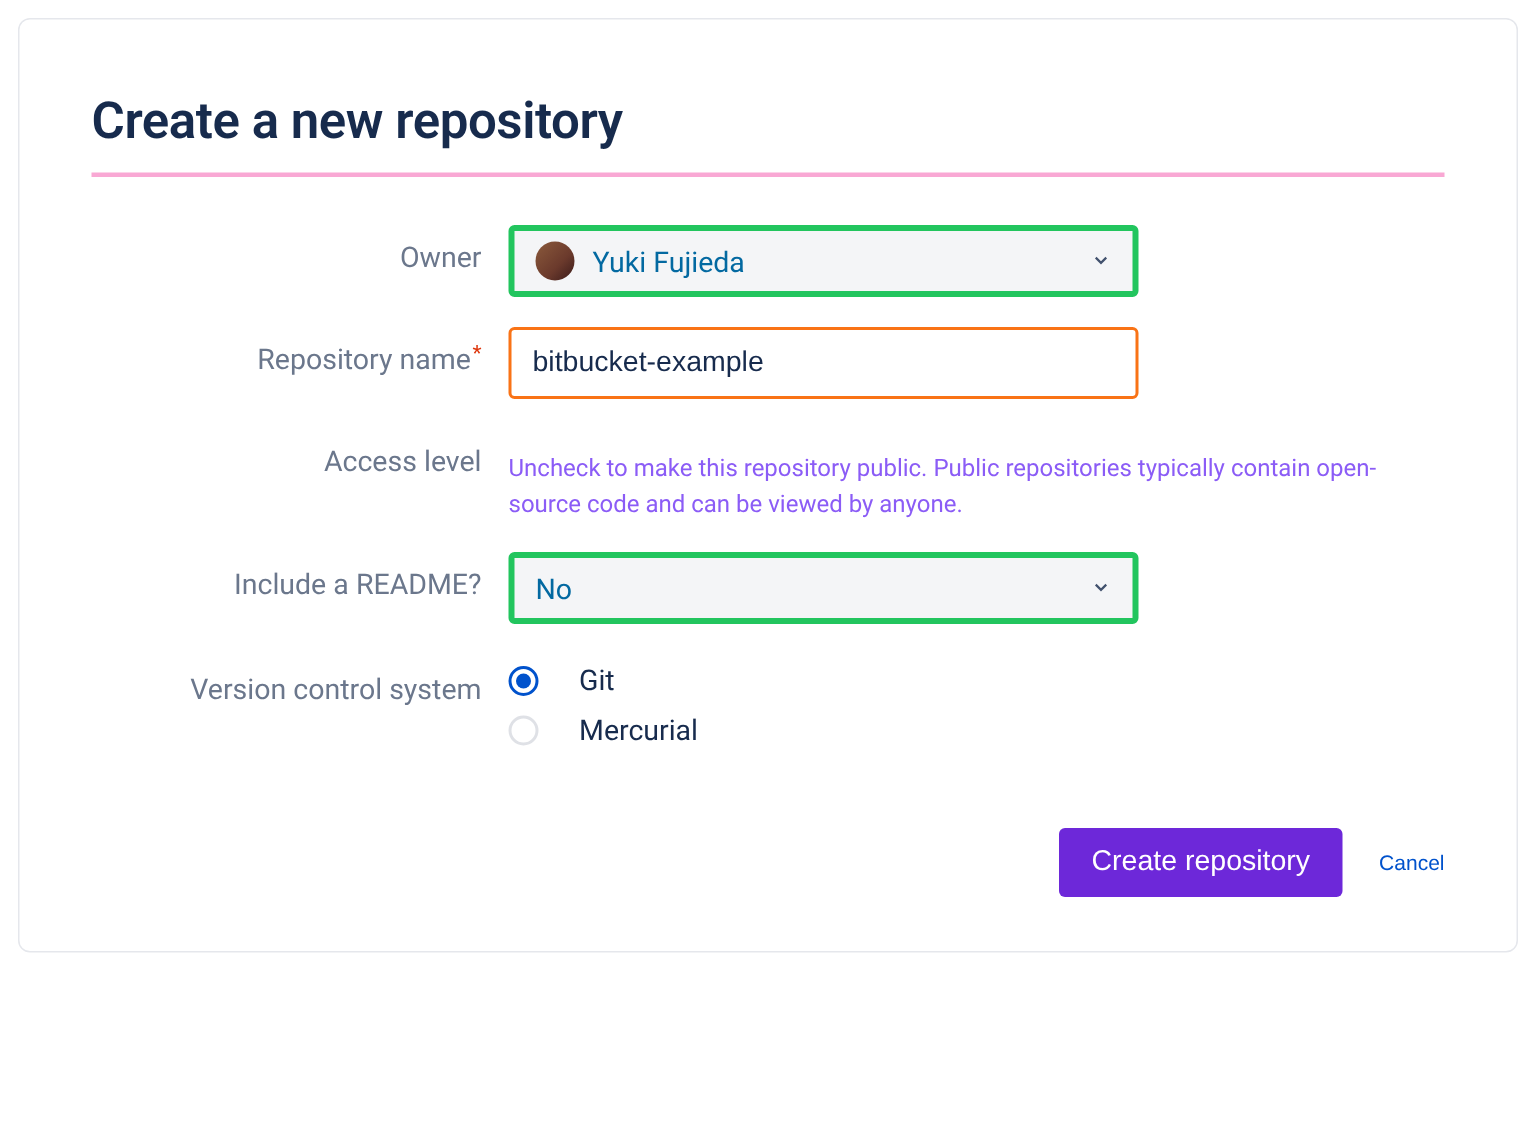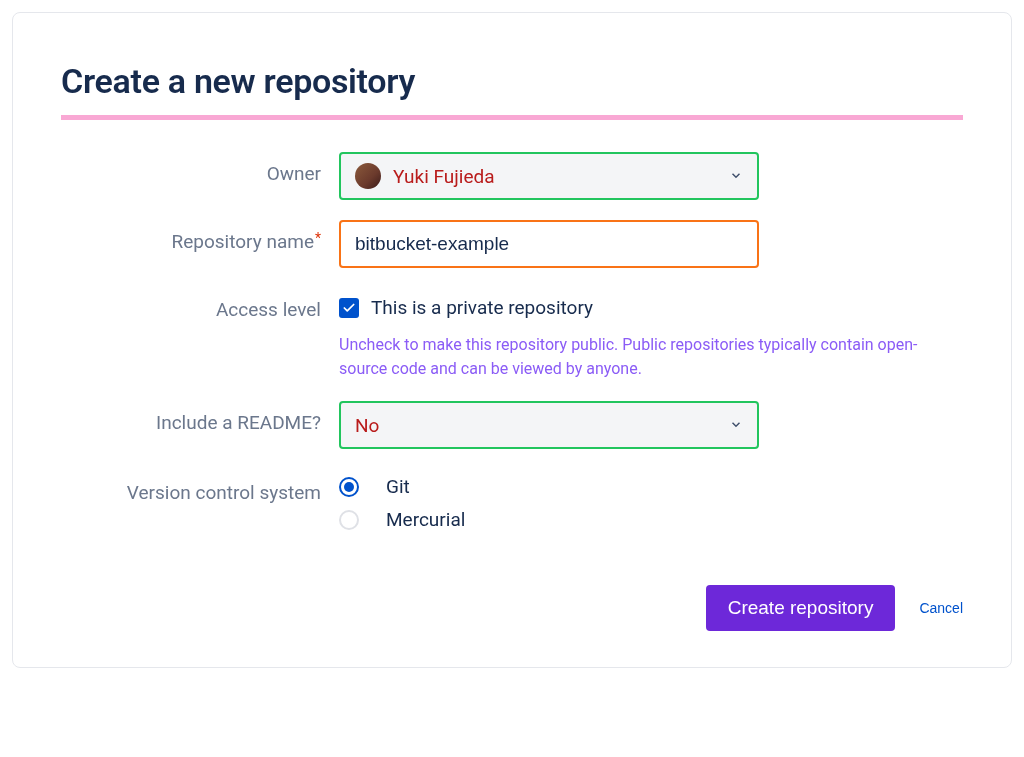--- a/index.html
+++ b/index.html
@@ -15,21 +15,21 @@
     border-radius: 8px;
     padding: 48px 48px 36px 48px;
     width: 100%;
     max-width: 1000px;
     margin: 0 auto;
   }
   .panel-header {
     display: flex;
     justify-content: space-between;
     align-items: flex-end;
-    border-bottom: 5px solid #f9a8d4;
+    border-bottom: 3px solid #f9a8d4;
     padding-bottom: 14px;
     margin-bottom: 32px;
   }
   .panel-title {
     font-size: 34px;
     font-weight: 600;
     color: #172B4D;
     margin: 0;
     letter-spacing: -0.3px;
   }
@@ -58,28 +58,28 @@
     font-size: 14px;
     vertical-align: top;
     margin-left: 1px;
   }
   .form-control-wrap {
     flex: 1;
     max-width: 420px;
   }
   .select-box {
     background: #F4F5F7;
-    border: 2px solid #22c55e;
+    border: 4px solid #22c55e;
     border-radius: 4px;
     height: 48px;
     display: flex;
     align-items: center;
     padding: 0 14px;
     font-size: 19px;
-    color: #b91c1c;
+    color: #0369a1;
     cursor: pointer;
     position: relative;
   }
   .select-box .chevron {
     position: absolute;
     right: 14px;
     top: 50%;
     transform: translateY(-50%);
     color: #42526E;
   }
@@ -236,28 +236,20 @@
       <span>Repository name</span><span class="required-mark">*</span>
     </div>
     <div class="form-control-wrap">
       <input type="text" class="text-input" value="bitbucket-example" style="">
     </div>
   </div>
 
   <div class="form-row">
     <div class="form-label">Access level</div>
     <div style="flex:1;">
-      <div class="checkbox-row">
-        <div class="checkbox">
-          <svg width="14" height="14" viewBox="0 0 24 24" fill="none" stroke-width="3" stroke-linecap="round" stroke-linejoin="round">
-              <polyline points="20 6 9 17 4 12"></polyline>
-            </svg>
-        </div>
-        <span class="checkbox-label">This is a private repository</span>
-      </div>
       <div class="help-text">Uncheck to make this repository public. Public repositories typically contain open-source code and can be viewed by anyone.</div>
     </div>
   </div>
 
   <div class="form-row">
     <div class="form-label">Include a README?</div>
     <div class="form-control-wrap">
       <div class="select-box">
         <span>No</span>
         <span class="chevron">

